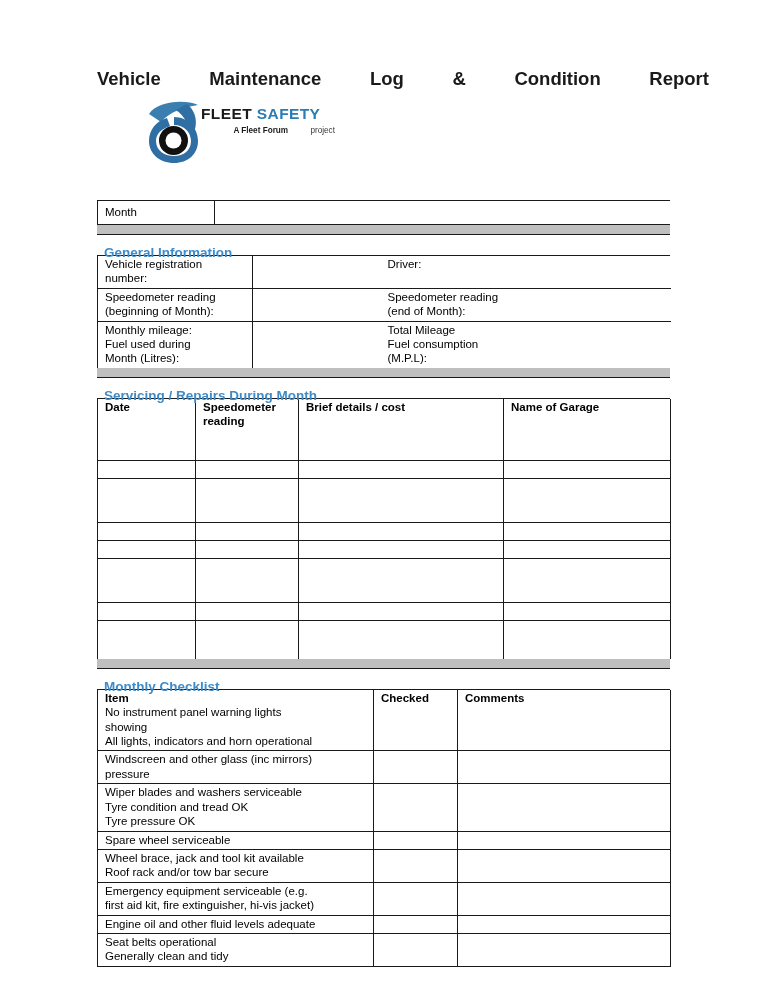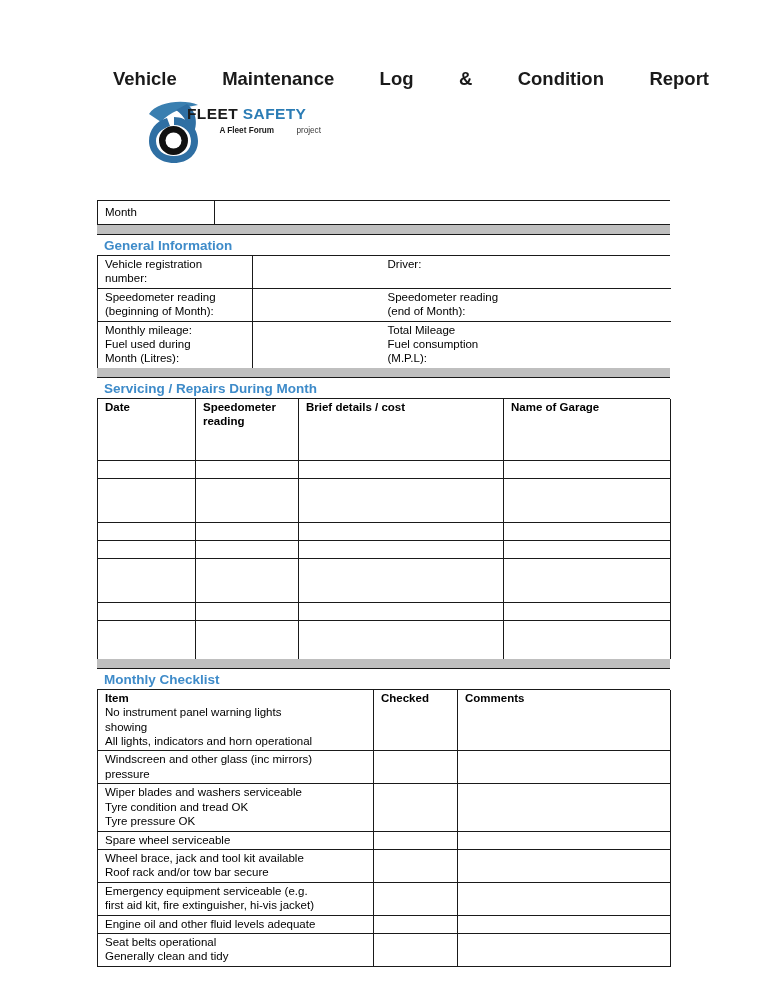--- a/index.html
+++ b/index.html
@@ -31,40 +31,40 @@
     top: 68px;
     width: 612px;
     font-size: 18.5px;
     font-weight: bold;
     letter-spacing: 0px;
     display: flex;
     justify-content: space-between;
     color: #1a1a1a;
     white-space: nowrap;
   }
-  .doc-title span { display: inline-block; margin-left: 16px; }
+  .doc-title span { display: inline-block; }
 
   
   .logo-wrap {
     position: absolute;
     left: 143px;
     top: 98px;
     width: 200px;
     height: 68px;
   }
   .logo-mark {
     position: absolute;
     left: 0px;
     top: 0px;
     width: 62px;
     height: 66px;
   }
   .logo-text {
     position: absolute;
-    left: 44px;
+    left: 58px;
     top: 8px;
     width: 140px;
   }
   .logo-line1 {
     font-size: 15.5px;
     font-weight: bold;
     letter-spacing: 0.4px;
     line-height: 16px;
     white-space: nowrap;
   }
@@ -119,21 +119,21 @@
     background: #bfbfbf;
     border-bottom: 1.6px solid #1a1a1a;
     box-sizing: border-box;
   }
 
   
   .section-head {
     font-size: 13.5px;
     font-weight: bold;
     color: #3e8bc9;
-    padding: 3px 0 2px 7px;
+    padding: 10px 0 2px 7px;
     line-height: 16px;
     background: #ffffff;
     border-bottom: 1.4px solid #1a1a1a;
     box-sizing: border-box;
     height: 21px;
   }
 
   
   table.tbl {
     width: 100%;

